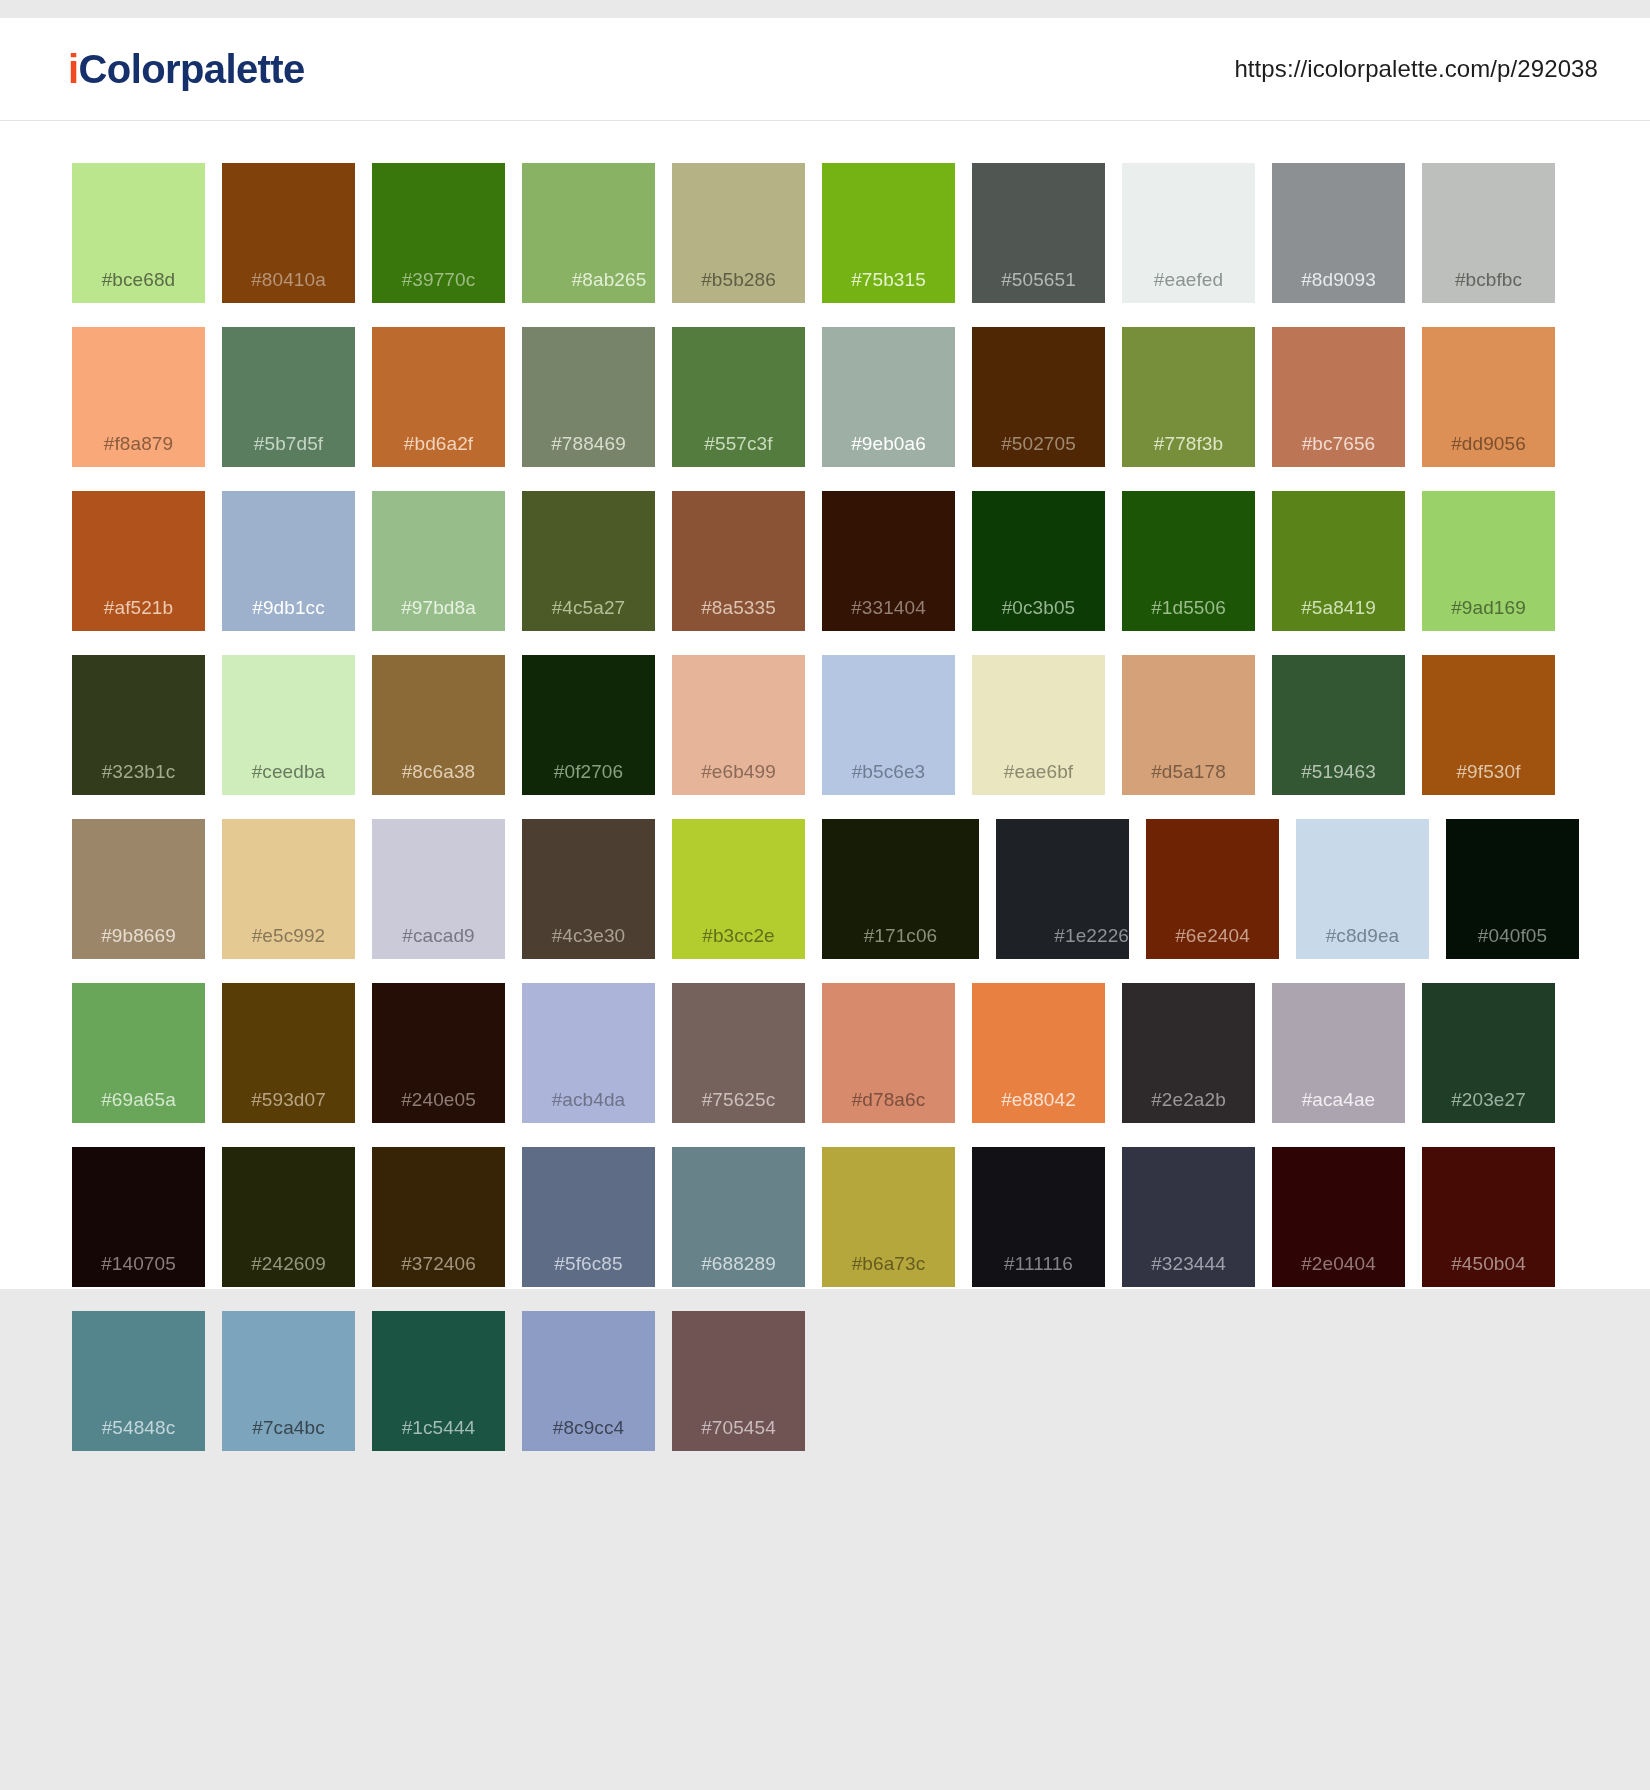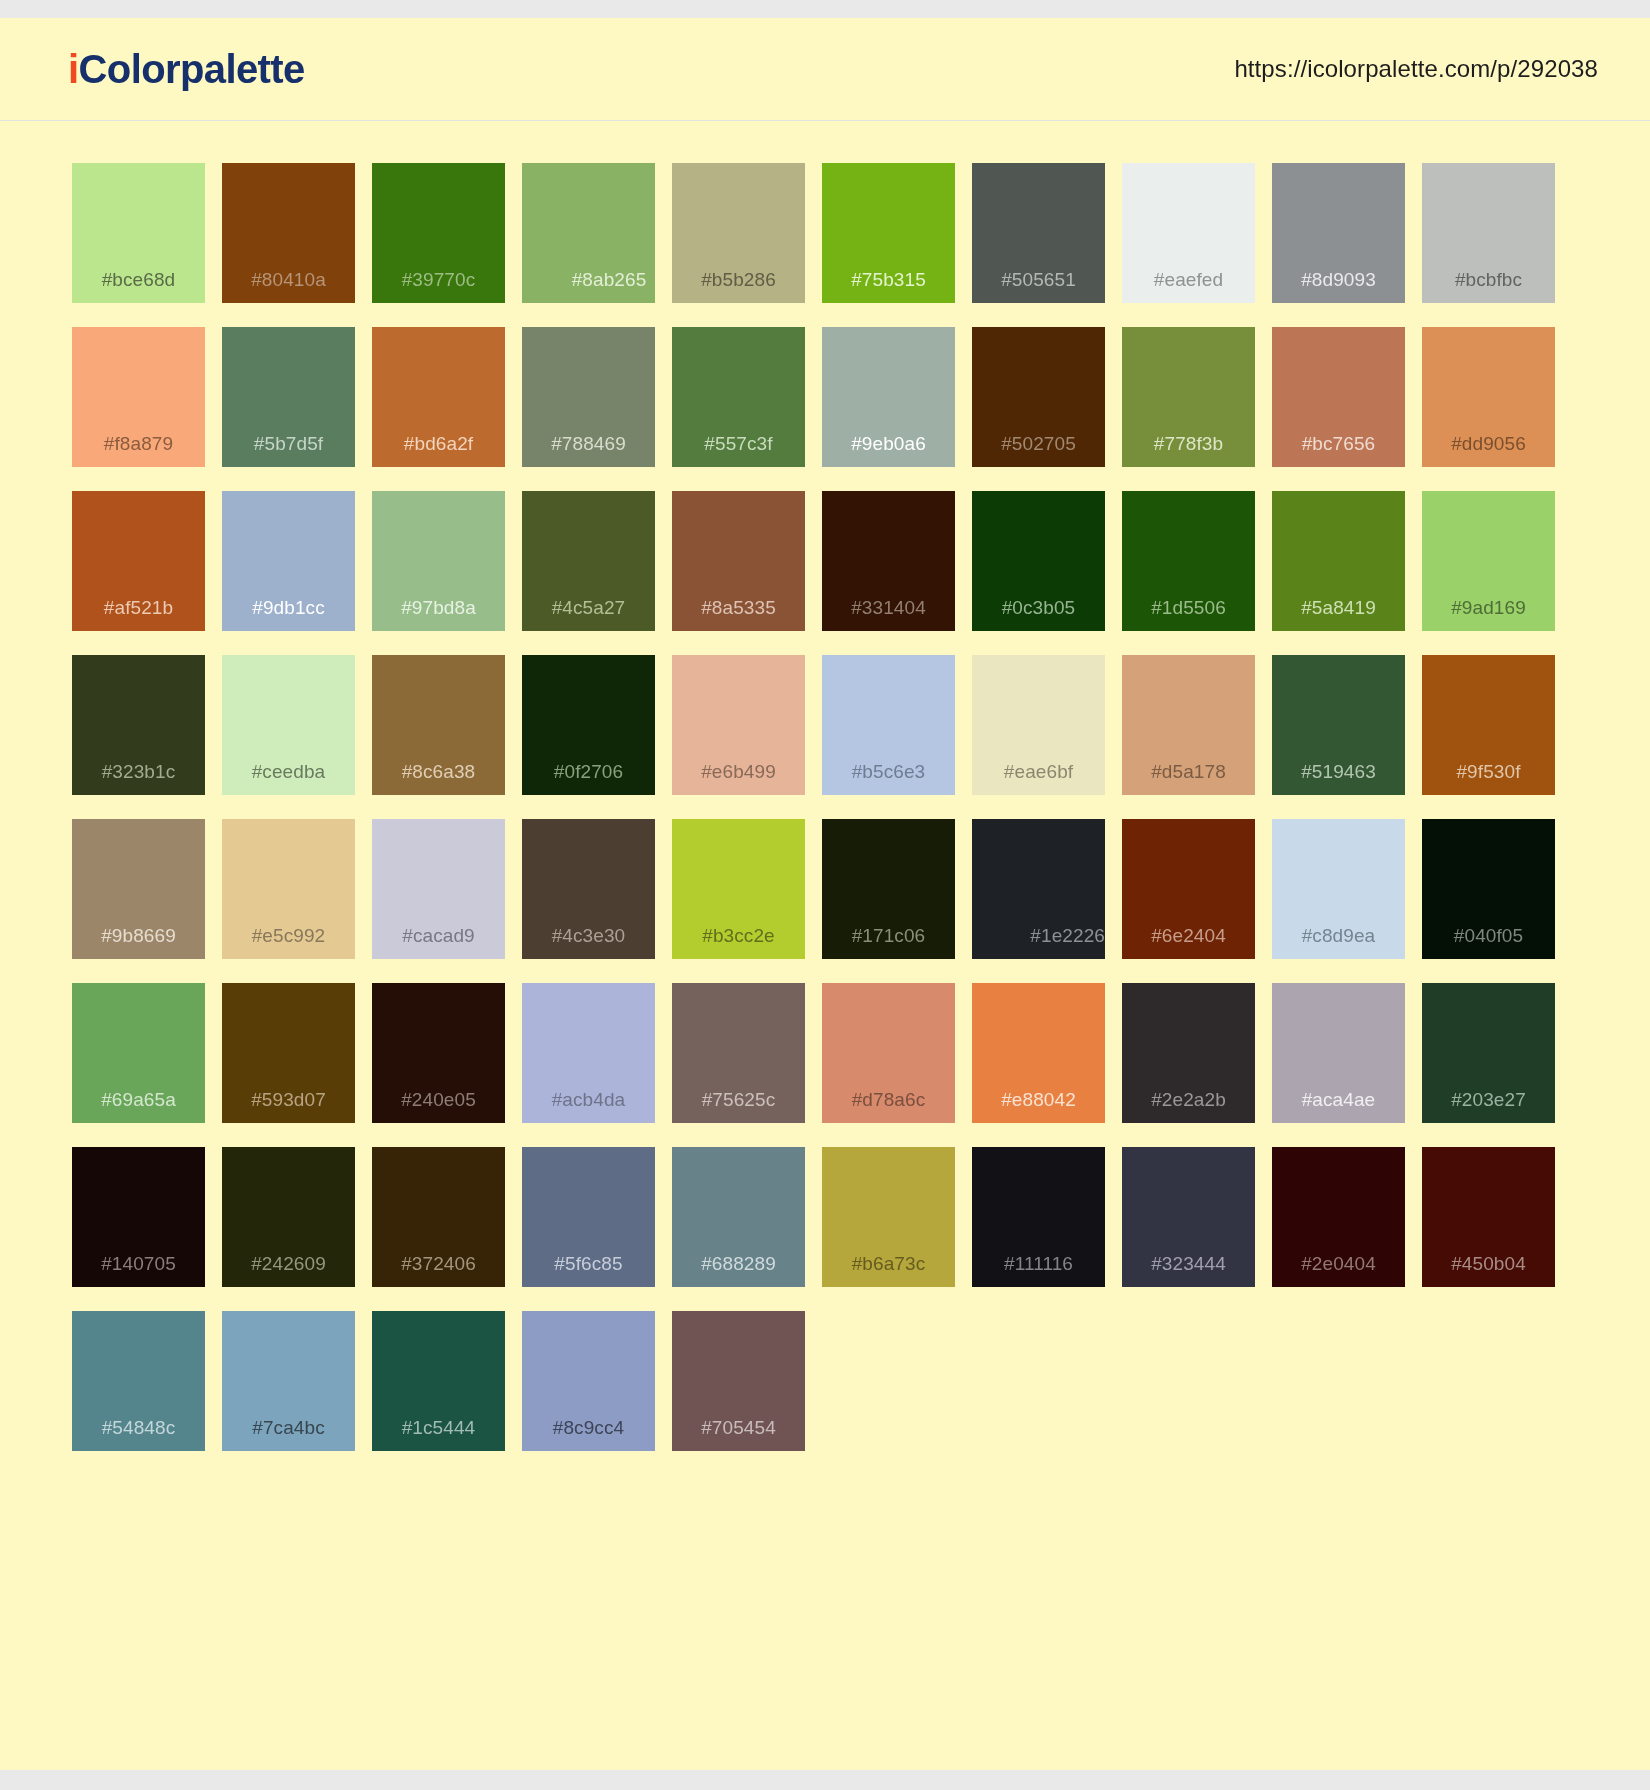--- a/index.html
+++ b/index.html
@@ -12,22 +12,22 @@
     background: #e9e9e9;
     font-family: "Liberation Sans", sans-serif;
     overflow: hidden;
   }
 
   .page {
     position: absolute;
     left: 0;
     top: 18px;
     width: 1650px;
-    height: 1752px;
-    background: #fef9c3;
+    height: 1271px;
+    background: #ffffff;
     box-sizing: border-box;
   }
 
   
   .header {
     height: 103px;
     border-bottom: 1px solid #e3e3e3;
     display: flex;
     align-items: center;
     justify-content: space-between;
@@ -237,21 +237,21 @@
         </div>
         <div class="swatch" style="background: rgb(202, 202, 217);">
           <div class="swatch-label" style="color: rgb(119, 119, 134);">#cacad9</div>
         </div>
         <div class="swatch" style="background: rgb(76, 62, 48);">
           <div class="swatch-label" style="color: rgb(170, 160, 150);">#4c3e30</div>
         </div>
         <div class="swatch" style="background: rgb(179, 204, 46);">
           <div class="swatch-label" style="color: rgb(95, 111, 29);">#b3cc2e</div>
         </div>
-        <div class="swatch" style="background: rgb(23, 28, 6);">
+        <div class="swatch" style="background: rgb(23, 28, 6); padding-left: 24px;">
           <div class="swatch-label" style="color: rgb(138, 143, 125);">#171c06</div>
         </div>
         <div class="swatch" style="background: rgb(30, 34, 38);">
           <div class="swatch-label" style="color: rgb(142, 146, 150); text-align: right;">#1e2226</div>
         </div>
         <div class="swatch" style="background: rgb(110, 36, 4);">
           <div class="swatch-label" style="color: rgb(198, 157, 138);">#6e2404</div>
         </div>
         <div class="swatch" style="background: rgb(200, 217, 234);">
           <div class="swatch-label" style="color: rgb(118, 132, 143);">#c8d9ea</div>

